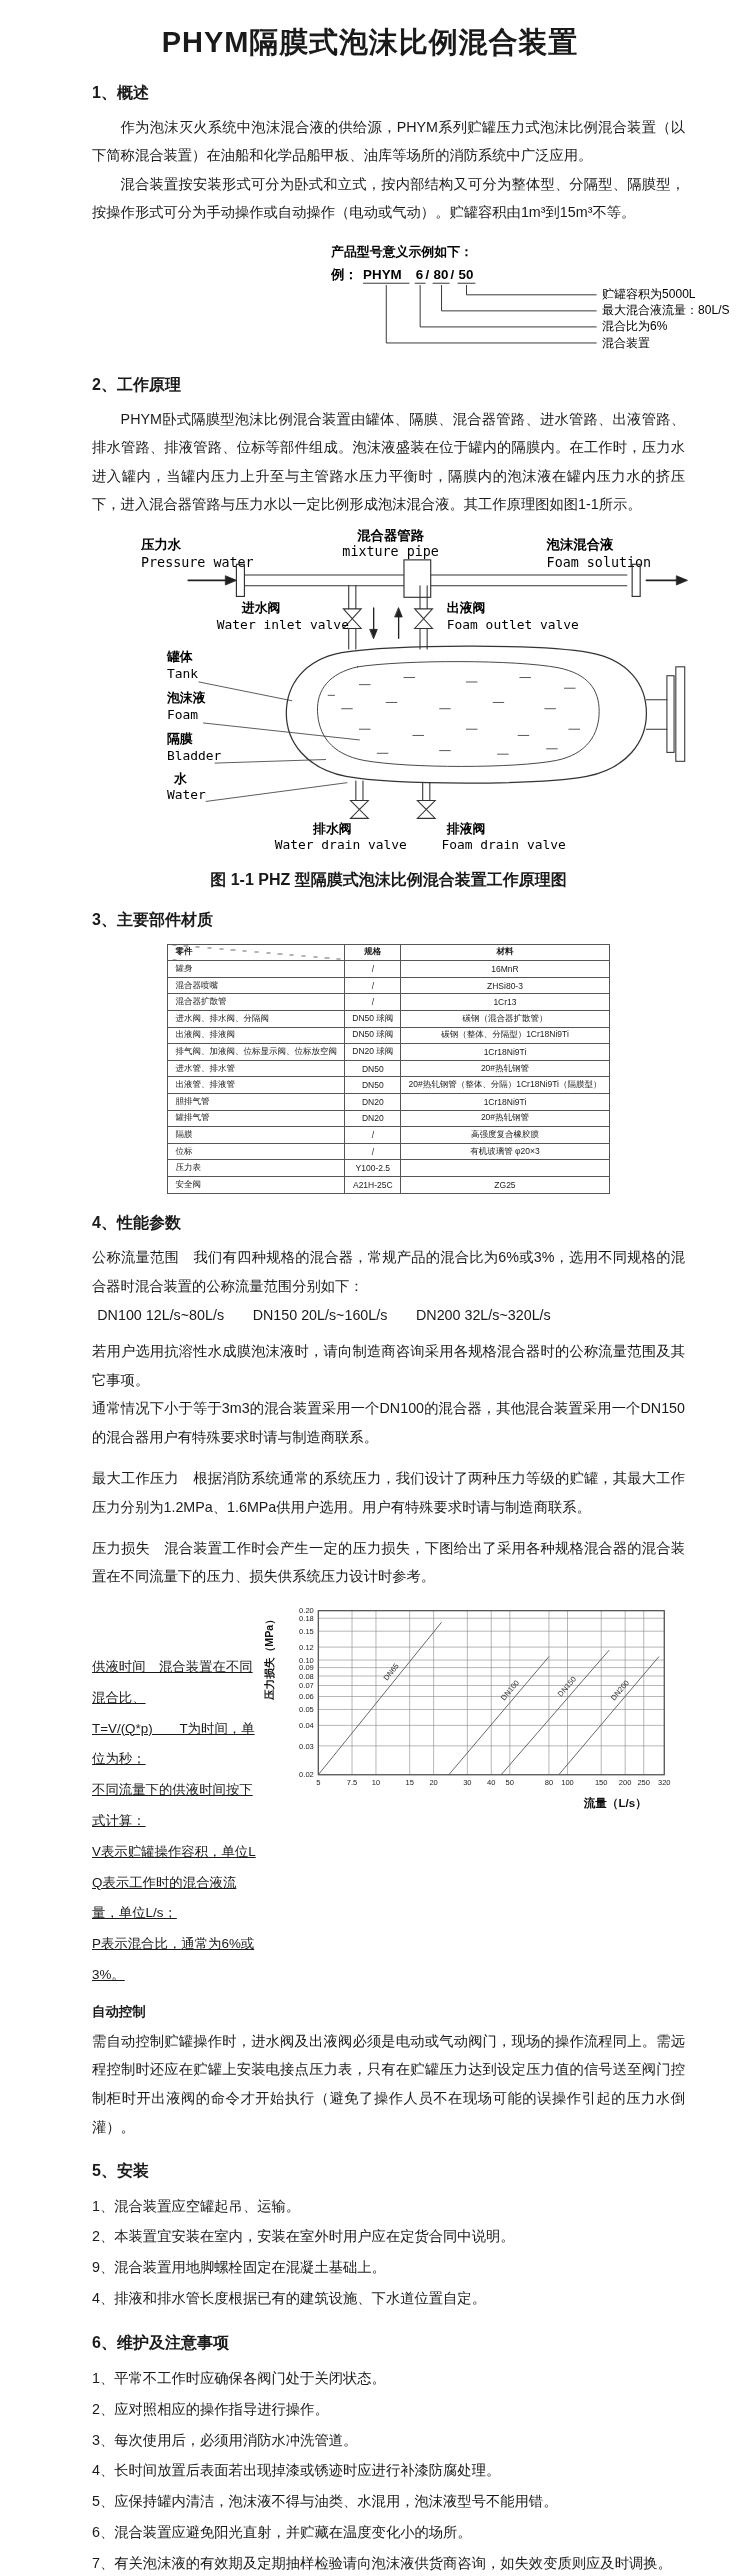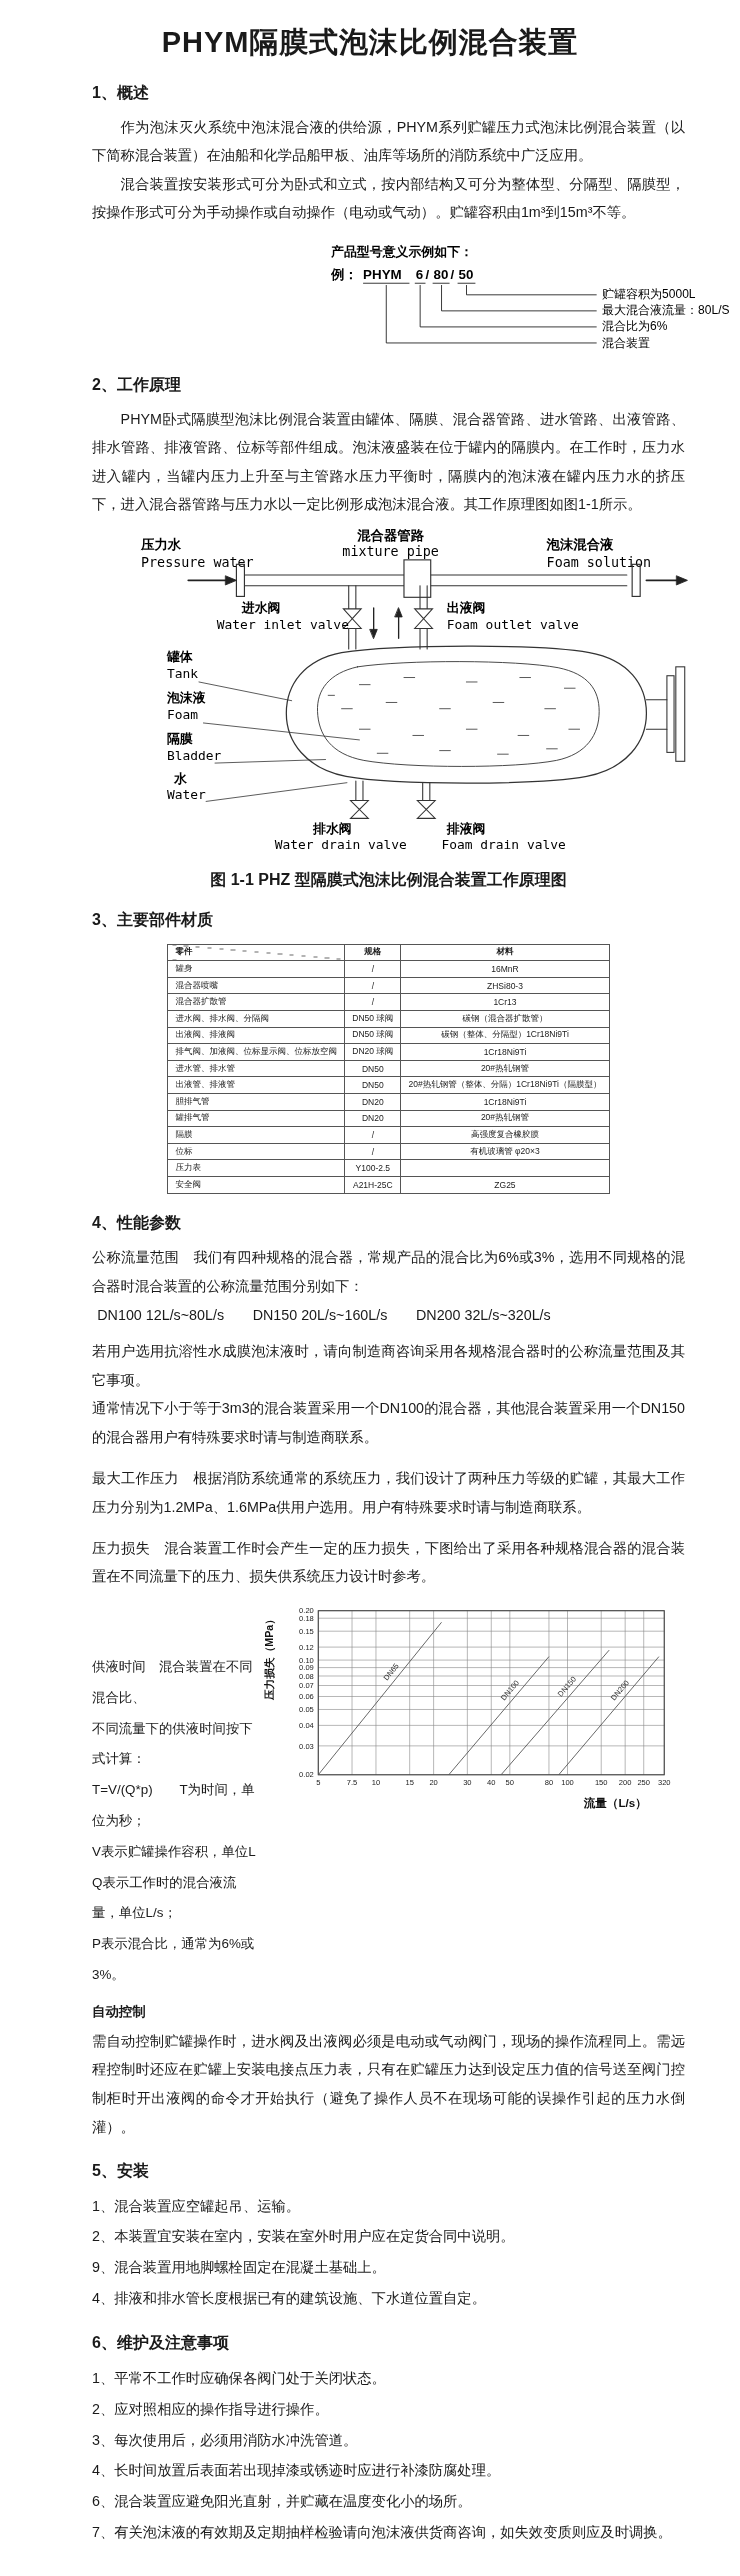--- a/index.html
+++ b/index.html
@@ -17,21 +17,21 @@
   .diagram-wrap { text-align:center; margin:7.1px 0 0 0; }
   .fig-caption { text-align:center; font-size:16px; font-weight:bold; margin:12.5px 0 3.6px 0; }
   table.mat { border-collapse:collapse; margin:12.5px auto 7.1px auto; font-size:8.5px; }
   table.mat th, table.mat td { border:0.9px solid #555; padding:1.8px 7.1px; text-align:center; min-width:36px; height:13.4px; }
   table.mat th:first-child, table.mat td:first-child { text-align:left; min-width:169px; }
   table.mat th:first-child { background:
       linear-gradient(to top right, transparent 49.4%, #666 49.4%, #666 50.6%, transparent 50.6%);
       text-align:left; vertical-align:bottom; }
   .flow-line { font-size:14.3px; margin:5.3px 0 12.5px 5.3px; }
   .perf-flex { display:flex; align-items:flex-start; margin-top:9px; }
-  .supply-col { width:281px; padding-top:52px; }
+  .supply-col { width:281px; padding-top:52px;text-decoration:underline; }
   .supply-col div { font-size:13.4px; line-height:2.3; }
   .chart-col { width:428px; }
   svg text { font-family:"Liberation Sans", sans-serif; }
   svg text.mono { font-family:"DejaVu Sans Mono", monospace; }
   ol.plain { list-style:none; }
   ol.plain li { font-size:14.3px; line-height:2.15; }
 </style>
 </head>
 <body>
 
@@ -290,22 +290,22 @@
     <p class="body noindent">公称流量范围　我们有四种规格的混合器，常规产品的混合比为6%或3%，选用不同规格的混合器时混合装置的公称流量范围分别如下：</p>
     <div class="flow-line">DN100  12L/s~80L/s　　DN150  20L/s~160L/s　　DN200  32L/s~320L/s</div>
     <p class="body noindent">若用户选用抗溶性水成膜泡沫液时，请向制造商咨询采用各规格混合器时的公称流量范围及其它事项。</p>
     <p class="body noindent">通常情况下小于等于3m3的混合装置采用一个DN100的混合器，其他混合装置采用一个DN150的混合器用户有特殊要求时请与制造商联系。</p>
     <p class="body noindent" style="margin-top:12.5px">最大工作压力　根据消防系统通常的系统压力，我们设计了两种压力等级的贮罐，其最大工作压力分别为1.2MPa、1.6MPa供用户选用。用户有特殊要求时请与制造商联系。</p>
     <p class="body noindent" style="margin-top:12.5px">压力损失　混合装置工作时会产生一定的压力损失，下图给出了采用各种规格混合器的混合装置在不同流量下的压力、损失供系统压力设计时参考。</p>
 
     <div class="perf-flex">
       <div class="supply-col">
         <div>供液时间　混合装置在不同混合比、</div>
+        <div>T=V/(Q*p)　　T为时间，单位为秒；</div>
         <div>不同流量下的供液时间按下式计算：</div>
-        <div>T=V/(Q*p)　　T为时间，单位为秒；</div>
         <div>V表示贮罐操作容积，单位L</div>
         <div>Q表示工作时的混合液流量，单位L/s；</div>
         <div>P表示混合比，通常为6%或3%。</div>
       </div>
       <div class="chart-col">
         <svg id="loss-chart" width="424" height="214" viewBox="0 0 475 240">
             <line x1="64" y1="12" x2="64" y2="196" stroke="#8a8a8a" stroke-width="0.7"></line>
             <text x="64" y="208" text-anchor="middle" font-size="8.5" fill="#222">5</text>
             <line x1="101.82757504663476" y1="12" x2="101.82757504663476" y2="196" stroke="#8a8a8a" stroke-width="0.7"></line>
             <text x="101.82757504663476" y="208" text-anchor="middle" font-size="8.5" fill="#222">7.5</text>
@@ -384,20 +384,21 @@
       <li>9、混合装置用地脚螺栓固定在混凝土基础上。</li>
       <li>4、排液和排水管长度根据已有的建筑设施、下水道位置自定。</li>
     </ol>
 
     <h2 class="sec">6、维护及注意事项</h2>
     <ol class="plain">
       <li>1、平常不工作时应确保各阀门处于关闭状态。</li>
       <li>2、应对照相应的操作指导进行操作。</li>
       <li>3、每次使用后，必须用消防水冲洗管道。</li>
       <li>4、长时间放置后表面若出现掉漆或锈迹时应进行补漆防腐处理。</li>
+      <li>5、应保持罐内清洁，泡沫液不得与油类、水混用，泡沫液型号不能用错。</li>
       <li>6、混合装置应避免阳光直射，并贮藏在温度变化小的场所。</li>
       <li>7、有关泡沫液的有效期及定期抽样检验请向泡沫液供货商咨询，如失效变质则应及时调换。</li>
 
     </ol>
   </div>
 
 </div>
 
 
 </body></html>

